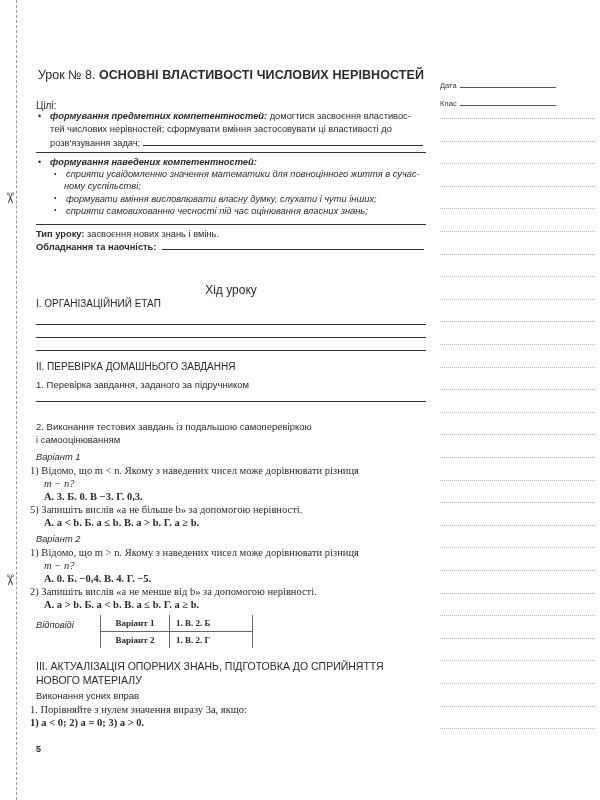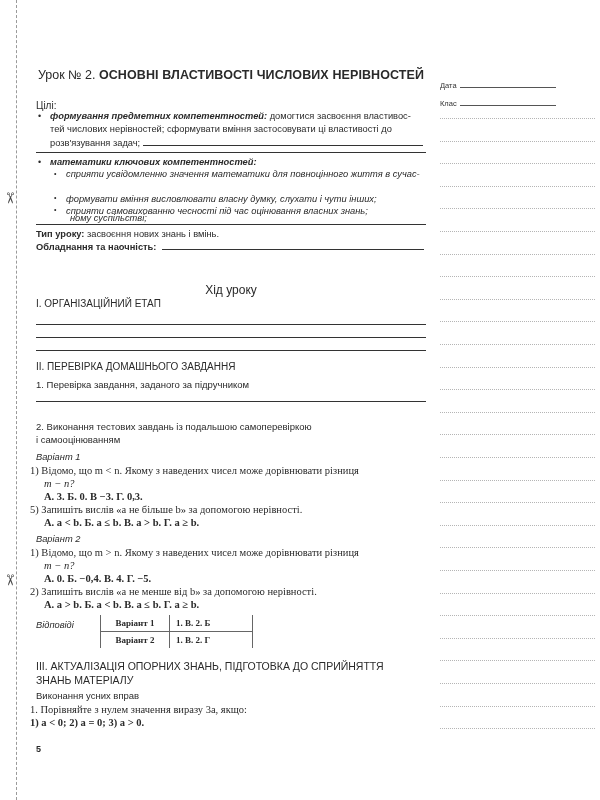--- a/index.html
+++ b/index.html
@@ -83,43 +83,43 @@
       <div class="dotline" style="top: 660px;"></div>
       <div class="dotline" style="top: 683px;"></div>
       <div class="dotline" style="top: 706px;"></div>
       <div class="dotline" style="top: 728px;"></div>
     </div>
 </div>
 
 <div class="main">
 
   <div class="abs title">
-    <span>Урок № 2.</span>
+    <span>Урок № 8.</span>
     <b>ОСНОВНІ ВЛАСТИВОСТІ ЧИСЛОВИХ НЕРІВНОСТЕЙ</b>
   </div>
 
   <div class="abs h-bold" style="top:100px; left:0;">Цілі:</div>
 
   <span class="bullet" style="top:111px; left:2px;">•</span>
   <div class="abs p" style="top:110px; left:14px; width:376px; text-align:justify;">
     <b class="italic">формування предметних компетентностей:</b><span> домогтися засвоєння властивос-</span>
   </div>
   <div class="abs p" style="top:123px; left:14px; width:376px;">тей числових нерівностей; сформувати вміння застосовувати ці властивості до</div>
   <div class="abs p" style="top:136px; left:14px; width:376px; white-space:nowrap;">
     <span>розв'язування задач;</span><span class="uline" style="width:280px; margin-left:3px;"></span>
   </div>
   <div class="rule" style="top:152px;"></div>
 
   <span class="bullet" style="top:157px; left:2px;">•</span>
   <div class="abs p" style="top:156px; left:14px;">
-    <b class="italic">математики ключових компетентностей:</b>
+    <b class="italic">формування наведених компетентностей:</b>
   </div>
   <span class="bullet" style="top:170px; left:18px; font-size:7px;">•</span>
   <div class="abs p italic" style="top:168px; left:30px; width:360px;">сприяти усвідомленню значення математики для повноцінного життя в сучас-</div>
-  <div class="abs p italic" style="top:180px; left:34px; width:360px;margin-top:32px;">ному суспільстві;</div>
+  <div class="abs p italic" style="top:180px; left:28px; width:360px;">ному суспільстві;</div>
   <span class="bullet" style="top:194px; left:18px; font-size:7px;">•</span>
   <div class="abs p italic" style="top:193px; left:30px; width:360px;">формувати вміння висловлювати власну думку, слухати і чути інших;</div>
   <span class="bullet" style="top:206px; left:18px; font-size:7px;">•</span>
   <div class="abs p italic" style="top:205px; left:30px; width:360px;">сприяти самовихованню чесності під час оцінювання власних знань;</div>
   <div class="rule" style="top:224px;"></div>
 
   <div class="abs p" style="top:228px; left:0;">
     <b>Тип уроку:</b><span> засвоєння нових знань і вмінь.</span>
   </div>
   <div class="abs p" style="top:240px; left:0; white-space:nowrap;">
@@ -164,19 +164,19 @@
       </tr>
       <tr>
         <td class="c1">Варіант 2</td>
         <td class="c2">1. В. 2. Г</td>
       </tr>
     </tbody>
       </table>
   </div>
 
   <div class="abs h-bold" style="top:660px; left:0; font-size:10.5px; white-space:nowrap;">ІІІ. АКТУАЛІЗАЦІЯ ОПОРНИХ ЗНАНЬ, ПІДГОТОВКА ДО СПРИЙНЯТТЯ</div>
-  <div class="abs h-bold" style="top:674px; left:0; font-size:10.5px;">ЗНАНЬ МАТЕРІАЛУ</div>
+  <div class="abs h-bold" style="top:674px; left:0; font-size:10.5px;">НОВОГО МАТЕРІАЛУ</div>
   <div class="abs h-bold" style="top:690px; left:0; font-size:9.5px;">Виконання усних вправ</div>
   <div class="abs serif" style="top:703px; left:-6px; white-space:nowrap;">1. Порівняйте з нулем значення виразу 3a, якщо:</div>
   <div class="abs serif" style="top:716px; left:-6px; white-space:nowrap; font-weight:bold;">1) a &lt; 0;  2) a = 0;  3) a &gt; 0.</div>
 </div>
 
 <div class="page-num">5</div>
 
 </body></html>

